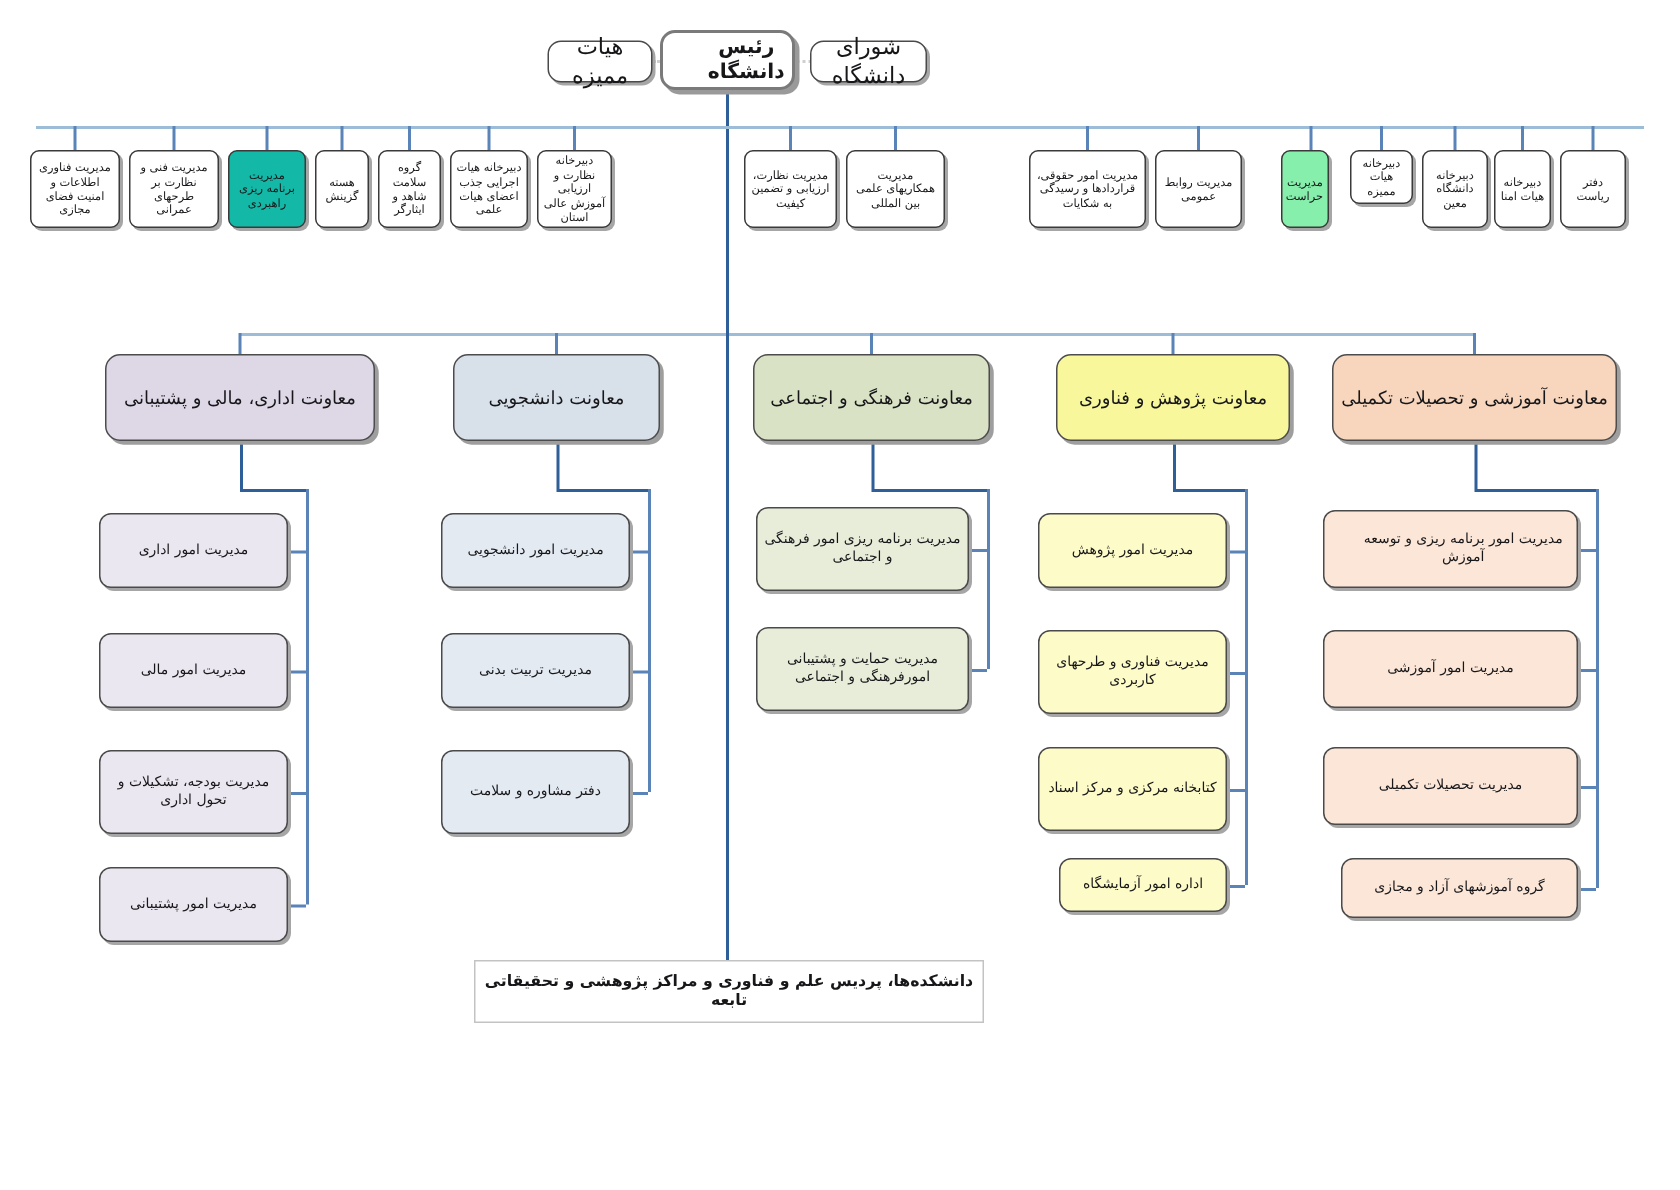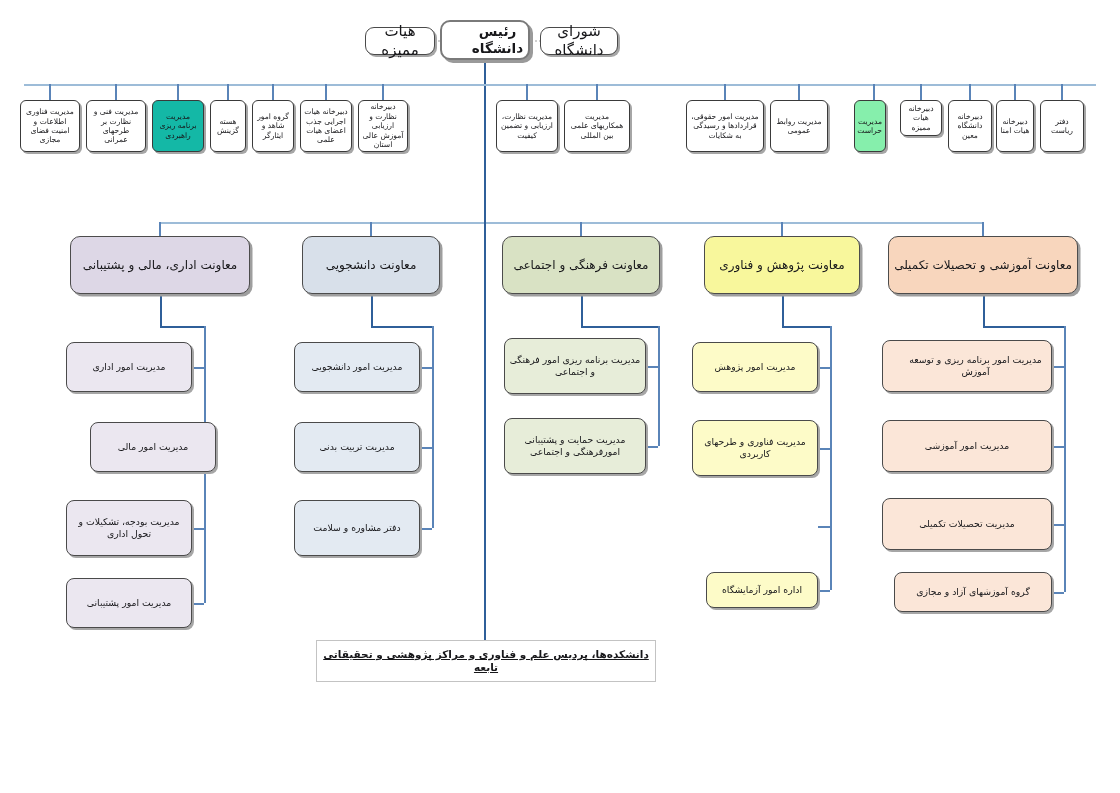--- a/index.html
+++ b/index.html
@@ -73,21 +73,20 @@
     border-radius: 8px;
     border: 1px solid #4a4a4a;
   }
   .footerbox {
     font-size: 10.5px;
     font-weight: bold;
     border: 1px solid #c3c3c3;
     border-radius: 0;
     box-shadow: none;
     background: #ffffff;
-    text-decoration: underline;
   }
 
   
   .ln {
     position: absolute;
     background: #5a84b8;
     z-index: 1;
   }
   .ln.thick { background: #2f5f99; }
   .ln.pale  { background: #9dbcd8; }
@@ -124,21 +123,21 @@
     <div class="ln " style="left: 115.2px; top: 84px; width: 1.6px; height: 16px;"></div>
     <div class="node topbox" style="left: 152px; top: 100px; width: 52px; height: 52px; background: #14b8a6;">
       <span>مدیریت برنامه ریزی راهبردی</span>
     </div>
     <div class="ln " style="left: 177.2px; top: 84px; width: 1.6px; height: 16px;"></div>
     <div class="node topbox" style="left: 210px; top: 100px; width: 36px; height: 52px; background: rgb(255, 255, 255);">
       <span>هسته گزینش</span>
     </div>
     <div class="ln " style="left: 227.2px; top: 84px; width: 1.6px; height: 16px;"></div>
     <div class="node topbox" style="left: 252px; top: 100px; width: 42px; height: 52px; background: rgb(255, 255, 255);">
-      <span>گروه امور شاهد و ایثارگر</span>
+      <span>گروه سلامت شاهد و ایثارگر</span>
     </div>
     <div class="ln " style="left: 272.2px; top: 84px; width: 1.6px; height: 16px;"></div>
     <div class="node topbox" style="left: 300px; top: 100px; width: 52px; height: 52px; background: rgb(255, 255, 255);">
       <span>دبیرخانه هیات اجرایی جذب اعضای هیات علمی</span>
     </div>
     <div class="ln " style="left: 325.2px; top: 84px; width: 1.6px; height: 16px;"></div>
     <div class="node topbox" style="left: 358px; top: 100px; width: 50px; height: 52px; background: rgb(255, 255, 255);">
       <span>دبیرخانه نظارت و ارزیابی آموزش عالی استان</span>
     </div>
     <div class="ln " style="left: 382.2px; top: 84px; width: 1.6px; height: 16px;"></div>
@@ -183,21 +182,21 @@
       <span>معاونت اداری، مالی و پشتیبانی</span>
     </div>
     <div class="ln " style="left: 159.2px; top: 222px; width: 1.6px; height: 14px;"></div>
     <div class="ln thick" style="left: 160px; top: 294px; width: 1.6px; height: 32px;"></div>
     <div class="ln thick" style="left: 160px; top: 326px; width: 44px; height: 1.6px;"></div>
     <div class="ln " style="left: 204px; top: 326px; width: 1.6px; height: 277px;"></div>
     <div class="node sub" style="left: 66px; top: 342px; width: 126px; height: 50px; background: rgb(235, 231, 240);">
       <span>مدیریت امور اداری</span>
     </div>
     <div class="ln " style="left: 192px; top: 367px; width: 12px; height: 1.6px;"></div>
-    <div class="node sub" style="left: 66px; top: 422px; width: 126px; height: 50px; background: rgb(235, 231, 240); margin-left: 24px;">
+    <div class="node sub" style="left: 66px; top: 422px; width: 126px; height: 50px; background: rgb(235, 231, 240);">
       <span>مدیریت امور مالی</span>
     </div>
     <div class="ln " style="left: 192px; top: 447px; width: 12px; height: 1.6px;"></div>
     <div class="node sub" style="left: 66px; top: 500px; width: 126px; height: 56px; background: rgb(235, 231, 240);">
       <span>مدیریت بودجه، تشکیلات و تحول اداری</span>
     </div>
     <div class="ln " style="left: 192px; top: 528px; width: 12px; height: 1.6px;"></div>
     <div class="node sub" style="left: 66px; top: 578px; width: 126px; height: 50px; background: rgb(235, 231, 240);">
       <span>مدیریت امور پشتیبانی</span>
     </div>
@@ -244,20 +243,23 @@
     <div class="ln thick" style="left: 782px; top: 326px; width: 48px; height: 1.6px;"></div>
     <div class="ln " style="left: 830px; top: 326px; width: 1.6px; height: 264px;"></div>
     <div class="node sub" style="left: 692px; top: 342px; width: 126px; height: 50px; background: rgb(253, 251, 200);">
       <span>مدیریت امور پژوهش</span>
     </div>
     <div class="ln " style="left: 818px; top: 367px; width: 12px; height: 1.6px;"></div>
     <div class="node sub" style="left: 692px; top: 420px; width: 126px; height: 56px; background: rgb(253, 251, 200);">
       <span>مدیریت فناوری و طرحهای کاربردی</span>
     </div>
     <div class="ln " style="left: 818px; top: 448px; width: 12px; height: 1.6px;"></div>
+    <div class="node sub" style="left: 692px; top: 498px; width: 126px; height: 56px; background: rgb(253, 251, 200);">
+      <span>کتابخانه مرکزی و مرکز اسناد</span>
+    </div>
     <div class="ln " style="left: 818px; top: 526px; width: 12px; height: 1.6px;"></div>
     <div class="node sub" style="left: 706px; top: 572px; width: 112px; height: 36px; background: rgb(253, 251, 200);">
       <span>اداره امور آزمایشگاه</span>
     </div>
     <div class="ln " style="left: 818px; top: 590px; width: 12px; height: 1.6px;"></div>
     <div class="node deputy" style="left: 888px; top: 236px; width: 190px; height: 58px; background: rgb(248, 214, 189);">
       <span>معاونت آموزشی و تحصیلات تکمیلی</span>
     </div>
     <div class="ln " style="left: 982.2px; top: 222px; width: 1.6px; height: 14px;"></div>
     <div class="ln thick" style="left: 983px; top: 294px; width: 1.6px; height: 32px;"></div>

